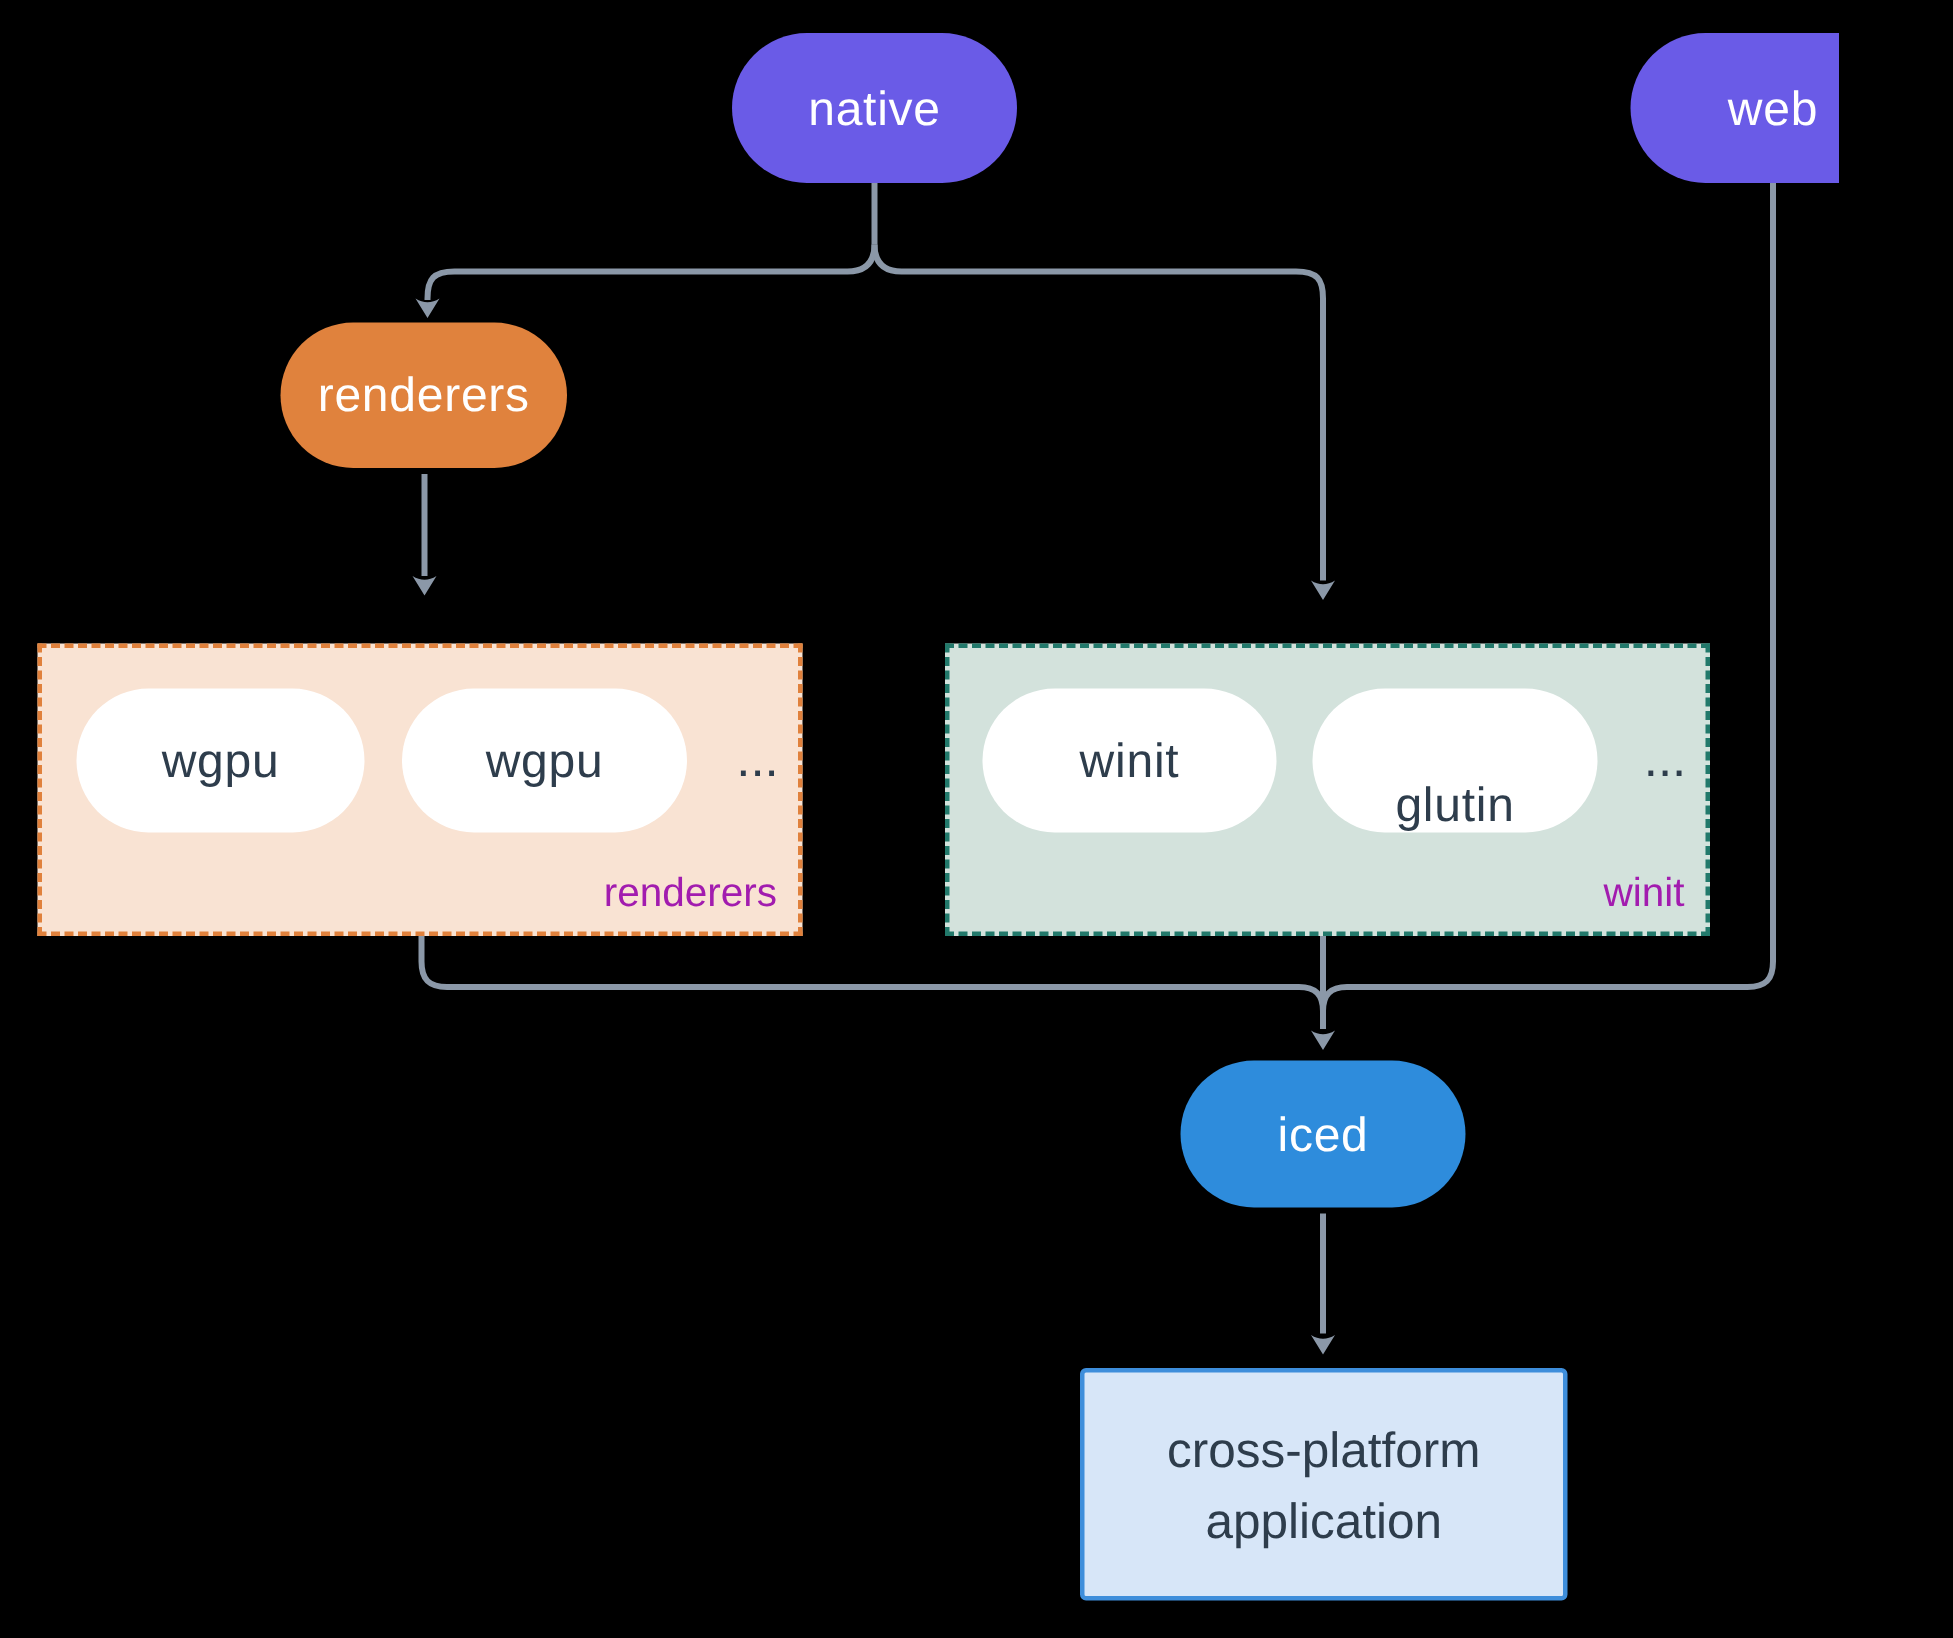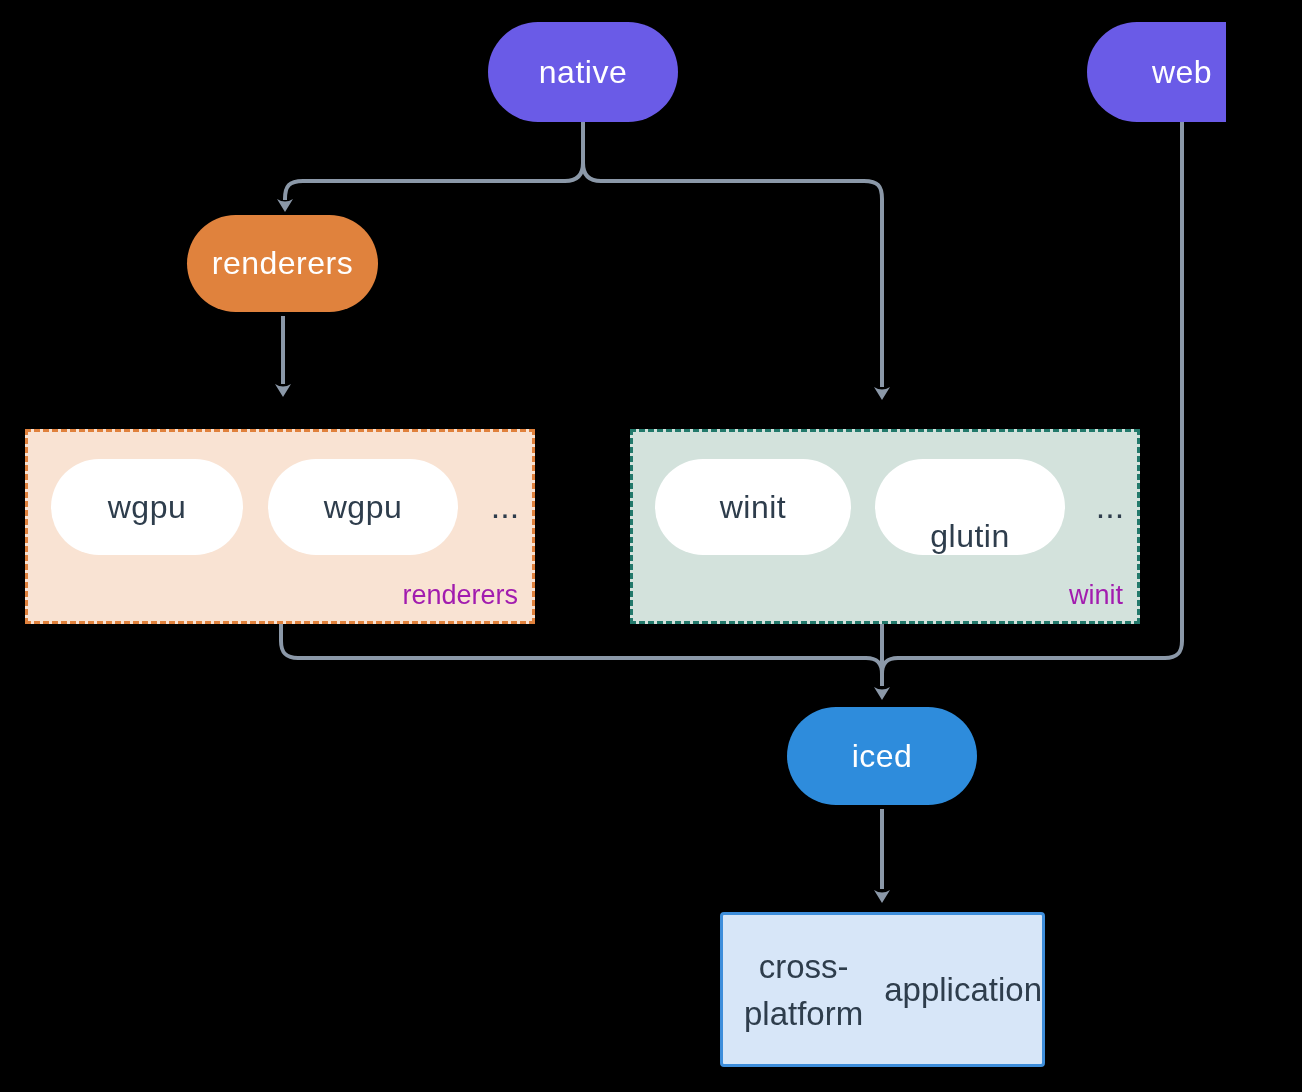--- a/index.html
+++ b/index.html
@@ -73,21 +73,21 @@
   }
 
   .app-box {
     position: absolute;
     left: 720px; top: 912px;
     width: 319px; height: 149px;
     background: #d7e6f8;
     border: 3px solid #3e8edb;
     border-radius: 4px;
     display: flex;
-    flex-direction: row;
+    flex-direction: column;
     align-items: center;
     justify-content: center;
     color: #2e3d4c;
     font-size: 33px;
     line-height: 47px;
     text-align: center;
   }
 </style>
 </head>
 <body>

